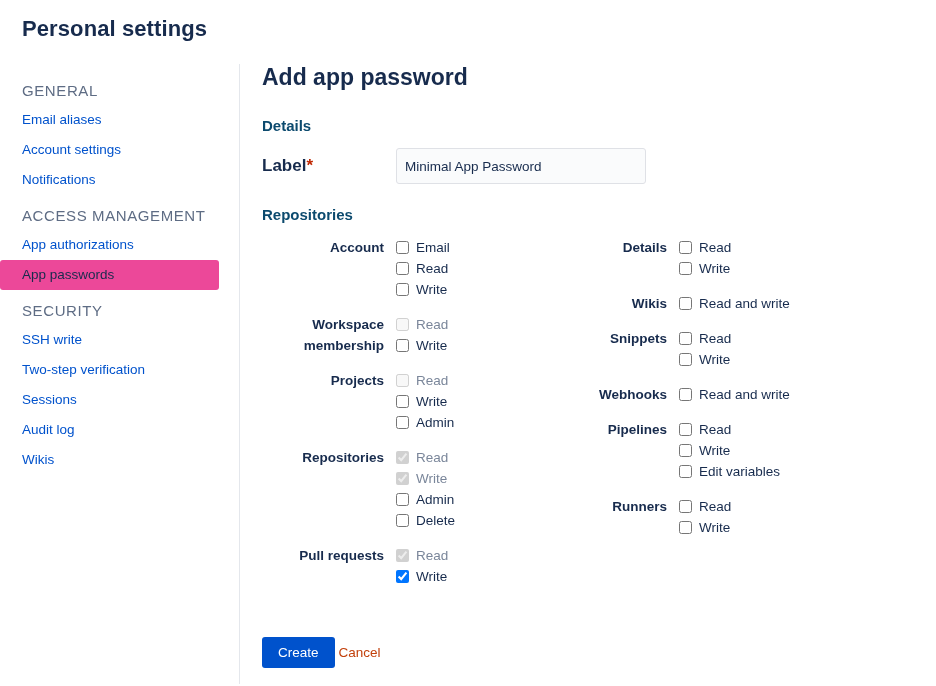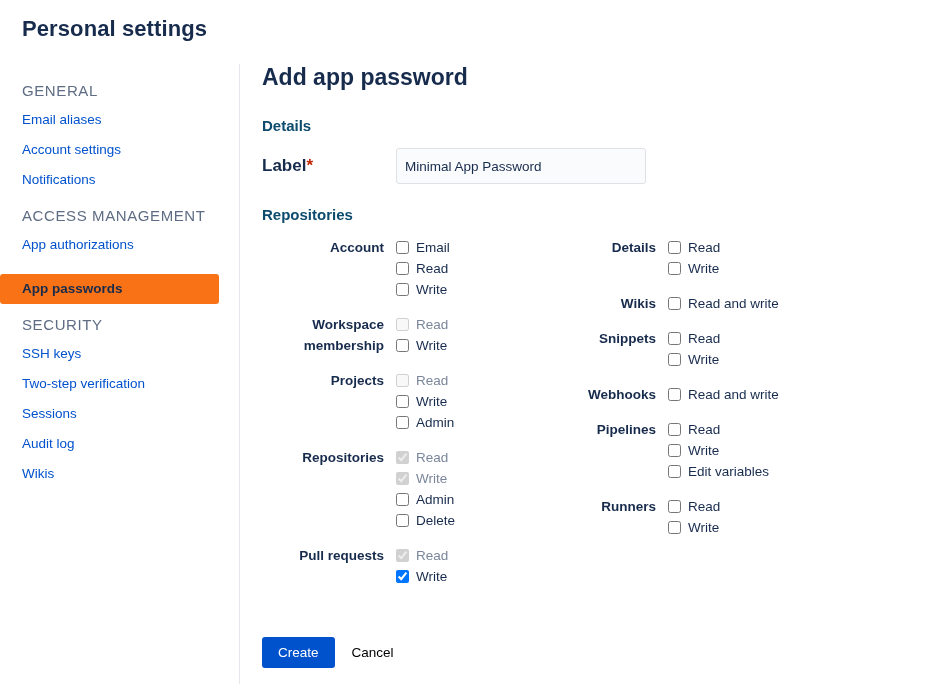--- a/index.html
+++ b/index.html
@@ -43,24 +43,23 @@
     font-size: 13.5px;
     color: #0052cc;
     padding: 6px 10px 6px 22px;
     margin-right: 20px;
     border-radius: 3px;
     cursor: pointer;
     text-decoration: none;
     line-height: 18px;
   }
   .sidebar-item.active {
-    background: #f97316;
-    color: #172b4d;
-    font-weight: bold;
-    margin-top: 14px;
+    background: #ec4899;
+    color: #172b4d;
+    font-weight: normal;
   }
   
   .content {
     padding: 0 0 0 22px;
     flex: 1 1 auto;
   }
   .content-title {
     font-size: 23px;
     font-weight: bold;
     color: #172b4d;
@@ -95,21 +94,21 @@
     background: #fafbfc;
     padding: 17px 8px;
     font-size: 13.5px;
     color: #172b4d;
     font-family: "Liberation Sans", sans-serif;
   }
 
   
   .perm-columns {
     display: flex;
-    gap: 1px;
+    gap: 12px;
   }
   .perm-col { }
   .perm-col.left { width: 285px; flex: 0 0 285px; }
   .perm-col.right { width: 300px; flex: 0 0 300px; }
 
   .perm-group {
     display: flex;
     margin-bottom: 14px;
   }
   .perm-label {
@@ -140,38 +139,38 @@
   .check-row label {
     font-size: 13.5px;
     color: #172b4d;
     line-height: 21px;
   }
   .check-row.disabled label { color: #7a869a; }
 
   .actions {
     display: flex;
     align-items: center;
-    gap: 17px;
+    gap: 4px;
     margin-top: 36px;
     padding-left: 0px;
   }
   .btn-primary {
     background: #0052cc;
     color: #ffffff;
     border: none;
     border-radius: 3px;
     padding: 8px 16px;
     font-size: 13.5px;
     font-family: "Liberation Sans", sans-serif;
     cursor: pointer;
   }
   .btn-link {
     background: none;
     border: none;
-    color: #000000;
+    color: #c2410c;
     font-size: 13.5px;
     font-family: "Liberation Sans", sans-serif;
     cursor: pointer;
     padding: 0;
   }
 </style>
 </head>
 <body>
 
 <div class="page-title">Personal settings</div>
@@ -180,21 +179,21 @@
 
   <nav class="sidebar" id="sidebar">
       <div class="sidebar-group-title">GENERAL</div>
       <a class="sidebar-item">Email aliases</a>
       <a class="sidebar-item">Account settings</a>
       <a class="sidebar-item">Notifications</a>
       <div class="sidebar-group-title">ACCESS MANAGEMENT</div>
       <a class="sidebar-item">App authorizations</a>
       <a class="sidebar-item active">App passwords</a>
       <div class="sidebar-group-title">SECURITY</div>
-      <a class="sidebar-item">SSH keys</a>
+      <a class="sidebar-item">SSH write</a>
       <a class="sidebar-item">Two-step verification</a>
       <a class="sidebar-item">Sessions</a>
       <a class="sidebar-item">Audit log</a>
       <a class="sidebar-item">Wikis</a>
     </nav>
 
   <main class="content">
     <h1 class="content-title">Add app password</h1>
 
     <h2 class="section-title">Details</h2>

